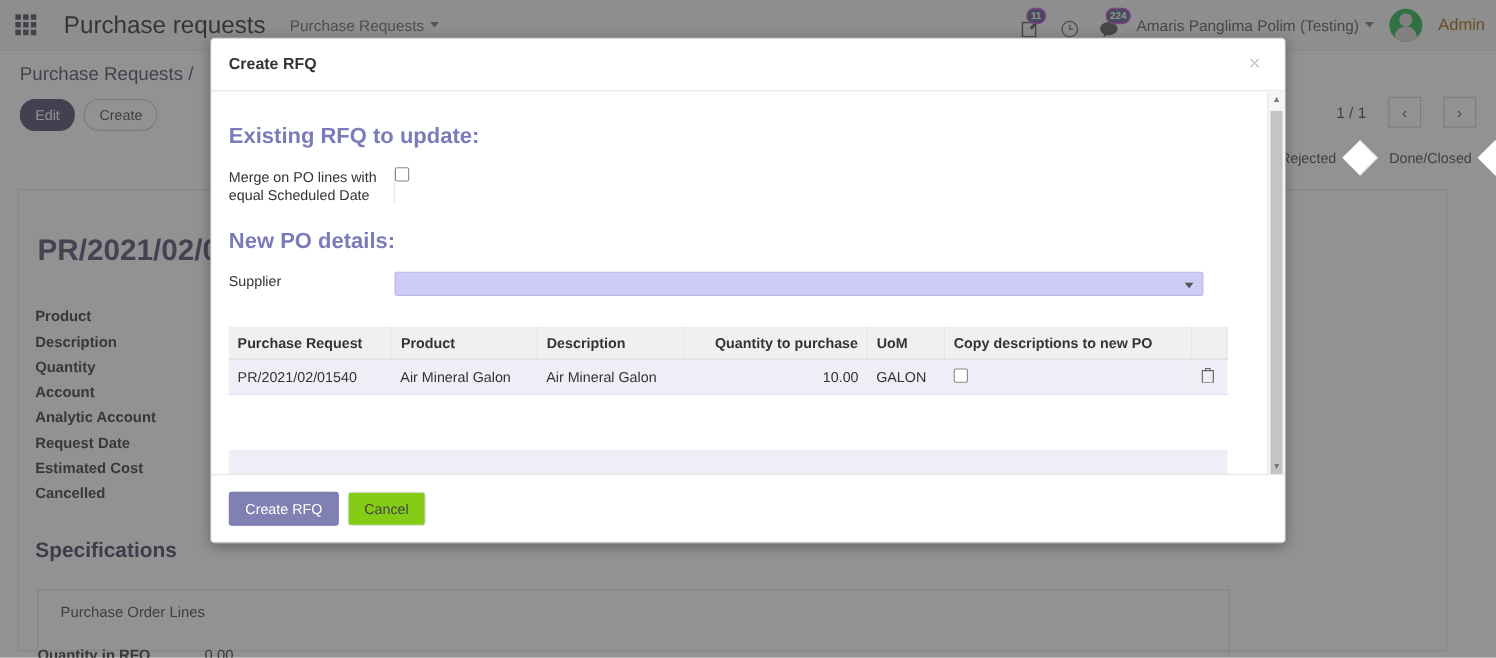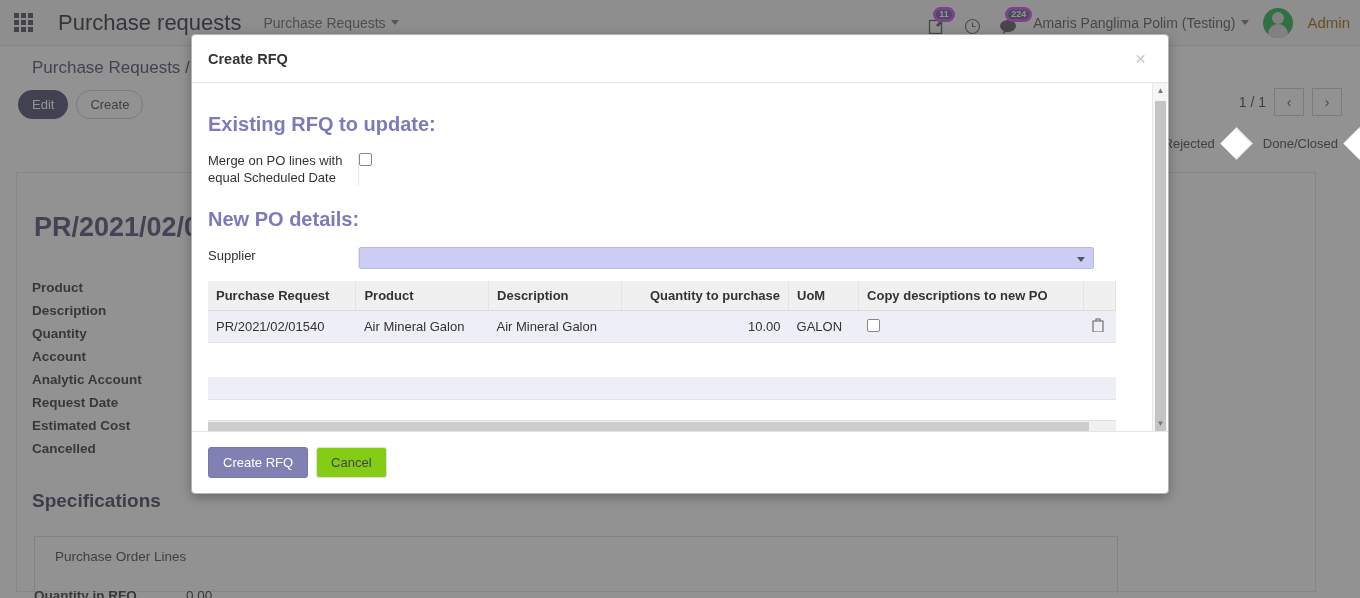--- a/index.html
+++ b/index.html
@@ -27,34 +27,34 @@
   .app-title { font-size: 22px; color: #2b2b3a; margin-left: 12px; font-weight: 400; }
   .menu-root { font-size: 14px; color: #666; margin-left: 22px; display: flex; align-items: center; gap: 5px; }
   .caret-dn { width: 0; height: 0; border-left: 4px solid transparent; border-right: 4px solid transparent; border-top: 5px solid #777; }
 
   .topbar-right { margin-left: auto; display: flex; align-items: center; gap: 14px; padding-right: 10px; }
   .sysicon { position: relative; width: 22px; height: 24px; display: flex; align-items: flex-end; justify-content: center; }
   .badge {
     position: absolute; top: -4px; left: 8px; min-width: 17px; height: 15px;
     border-radius: 8px; background: #5b5b8a; color: #fff; font-size: 9px;
     display: flex; align-items: center; justify-content: center; padding: 0 3px;
-    border: 3px solid #d946ef; font-weight: bold;
+    border: 1px solid #d946ef; font-weight: bold;
   }
   .user-name { font-size: 14px; color: #555; display: flex; align-items: center; gap: 6px; }
   .avatar { width: 30px; height: 30px; border-radius: 50%; background: #22b14c; position: relative; overflow: hidden; }
   .avatar::after { content:""; position:absolute; width: 12px; height: 12px; border-radius: 50%; background: #d8d8d8; top: 4px; left: 9px; }
   .avatar::before { content:""; position:absolute; width: 20px; height: 14px; border-radius: 10px 10px 0 0; background: #d8d8d8; bottom: 0; left: 5px; }
   .admin-label { font-size: 15px; color: #a16207; }
 
   .breadcrumb-bar { position: absolute; top: 46px; left: 0; width: 1360px; height: 54px; background: #fff; }
-  .breadcrumb { position: absolute; left: 32px; top: 12px; font-size: 17px; color: #4a4a64; }
+  .breadcrumb { position: absolute; left: 18px; top: 12px; font-size: 17px; color: #4a4a64; }
   .btnrow { position: absolute; left: 18px; top: 90px; display: flex; gap: 8px; }
   .btn { font-size: 13px; padding: 6px 13px; border-radius: 14px; border: 1px solid #ccc; background: #fff; color: #444; }
   .btn-primary { background: #49476b; border-color: #49476b; color: #fff; }
-  .pager { position: absolute; right: 18px; top: 88px; display: flex; align-items: center; gap: 8px; font-size: 14px; color: #444; justify-content: flex-end; }
+  .pager { position: absolute; right: 18px; top: 88px; display: flex; align-items: center; gap: 20px; font-size: 14px; color: #444; justify-content: flex-end; }
   .pg-btn { width: 30px; height: 28px; border: 1px solid #ccc; background: #fff; display: flex; align-items: center; justify-content: center; color: #555; font-size: 14px; }
 
   .statusbar { position: absolute; right: 0; top: 128px; height: 30px; display: flex; align-items: stretch; }
   .status-step { position: relative; padding: 6px 22px 6px 26px; font-size: 13px; color: #444; background: #fff; display: flex; align-items: center; }
   .status-step::after {
     content:""; position:absolute; right: -11px; top: 4px; width: 22px; height: 22px;
     background: #fff; border-right: 1px solid #ddd; border-top: 1px solid #ddd;
     transform: rotate(45deg); z-index: 2;
   }
   .sheet {
@@ -98,21 +98,21 @@
     position: relative; display: block;
   }
   .selectbox.req { background: #ccccf5; border-color: #b8b8e8; }
   .selectbox::after {
     content:""; position:absolute; right: 8px; top: 9px;
     width: 0; height: 0; border-left: 4px solid transparent; border-right: 4px solid transparent; border-top: 5px solid #555;
   }
   .cbox { width: 13px; height: 13px; border: 1px solid #888; border-radius: 2px; background: #fff; display: inline-block; }
 
   
-  .dtable { width: 908px; border-collapse: collapse; margin-top: 12px; font-size: 13px; }
+  .dtable { width: 908px; border-collapse: collapse; margin-top: 28px; font-size: 13px; }
   .dtable thead th {
     background: #f0f0f0; color: #333; font-weight: bold; text-align: left;
     padding: 7px 8px; border-bottom: 1px solid #dcdcdc; border-right: 1px solid #e4e4e4;
     white-space: nowrap;
   }
   .dtable thead th.num { text-align: right; }
   .dtable tbody td {
     background: #eeeef7; padding: 7px 8px; border-bottom: 1px solid #e2e2ee; color: #333; white-space: nowrap;
   }
   .dtable tbody td.num { text-align: right; }

